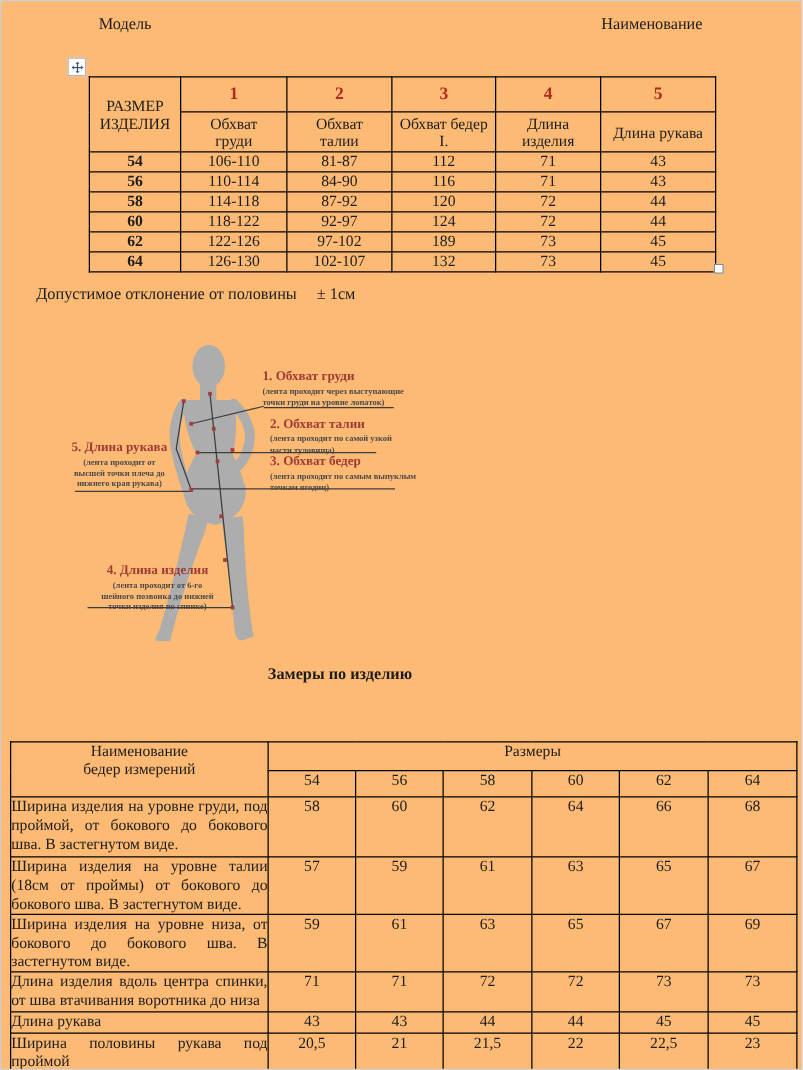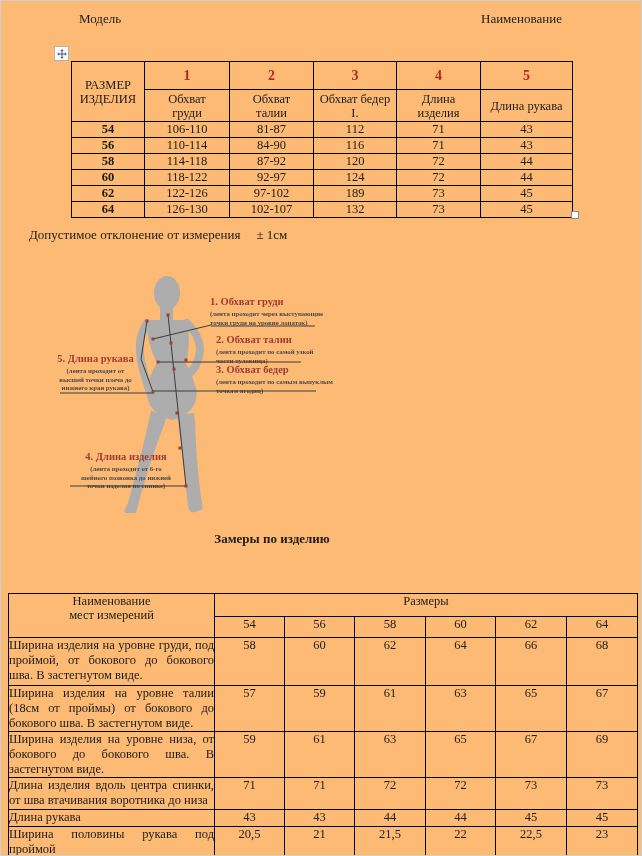--- a/index.html
+++ b/index.html
@@ -166,21 +166,21 @@
         <td>132</td>
         <td>73</td>
         <td>45</td>
       </tr>
     </tbody>
   </table>
 
   <div class="resize-handle"></div>
 
   <div class="tolerance">
-    <span>Допустимое отклонение от измерения</span><span class="tol-val">± 1см</span>
+    <span>Допустимое отклонение от половины</span><span class="tol-val">± 1см</span>
   </div>
 
   <div class="figure">
     <svg class="fig-svg fig-body" viewBox="0 0 350 253">
       <g fill="#adadad">
         <ellipse cx="124" cy="30" rx="13" ry="17"></ellipse>
         <rect x="117" y="40" width="13" height="18"></rect>
         <path d="M104,57 C103,72 108,88 114,100 C108,110 104,120 105,128 L153,128 C152,120 148,110 143,100 C147,88 146,70 145,57 Z"></path>
         <path d="M105,124 L153,124 C156,140 148,152 129,157 C110,152 102,140 105,124 Z"></path>
         <path d="M108,148 C100,185 92,215 85,240 C82,246 80,249 83,250 L93,250 C99,226 108,196 121,162 L124,152 Z"></path>
@@ -255,21 +255,21 @@
         <col style="width:70px">
         <col style="width:71px">
         <col style="width:70px">
         <col style="width:71px">
         <col style="width:71px">
       </colgroup>
     <tbody>
       <tr>
         <td class="t2-name-h" rowspan="2">
             <span class="lline">Наименование</span>
-            <span class="lline">мест измерений</span>
+            <span class="lline">бедер измерений</span>
           </td>
         <td class="t2-sizes-h" colspan="6">Размеры</td>
       </tr>
       <tr>
         <td class="t2-size">54</td>
         <td class="t2-size">56</td>
         <td class="t2-size">58</td>
         <td class="t2-size">60</td>
         <td class="t2-size">62</td>
         <td class="t2-size">64</td>

